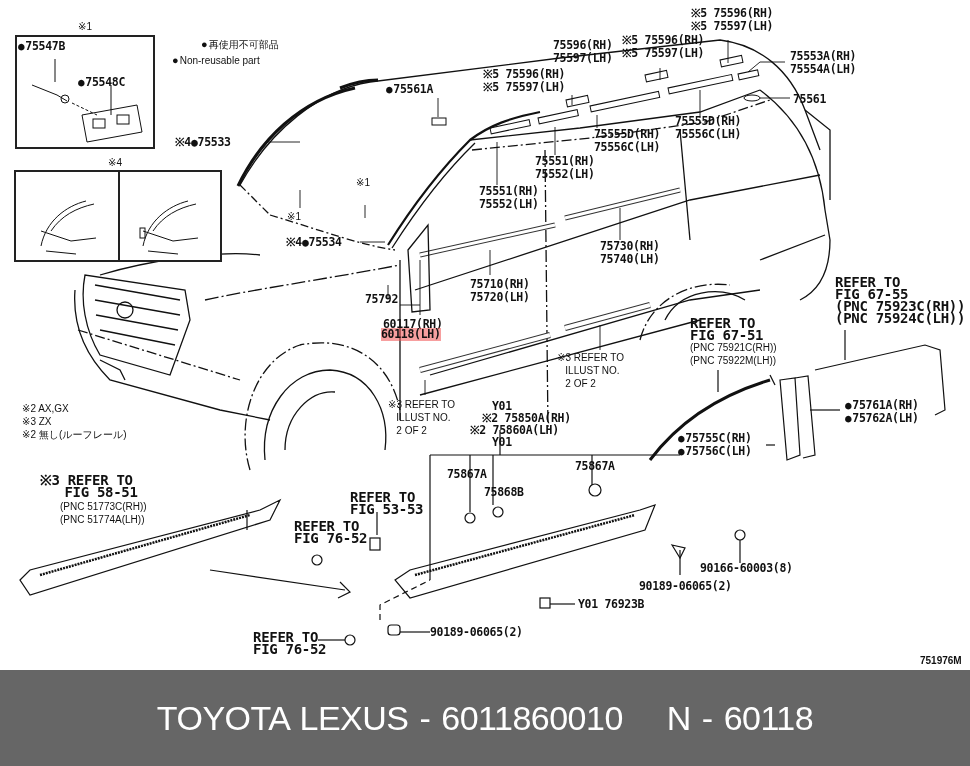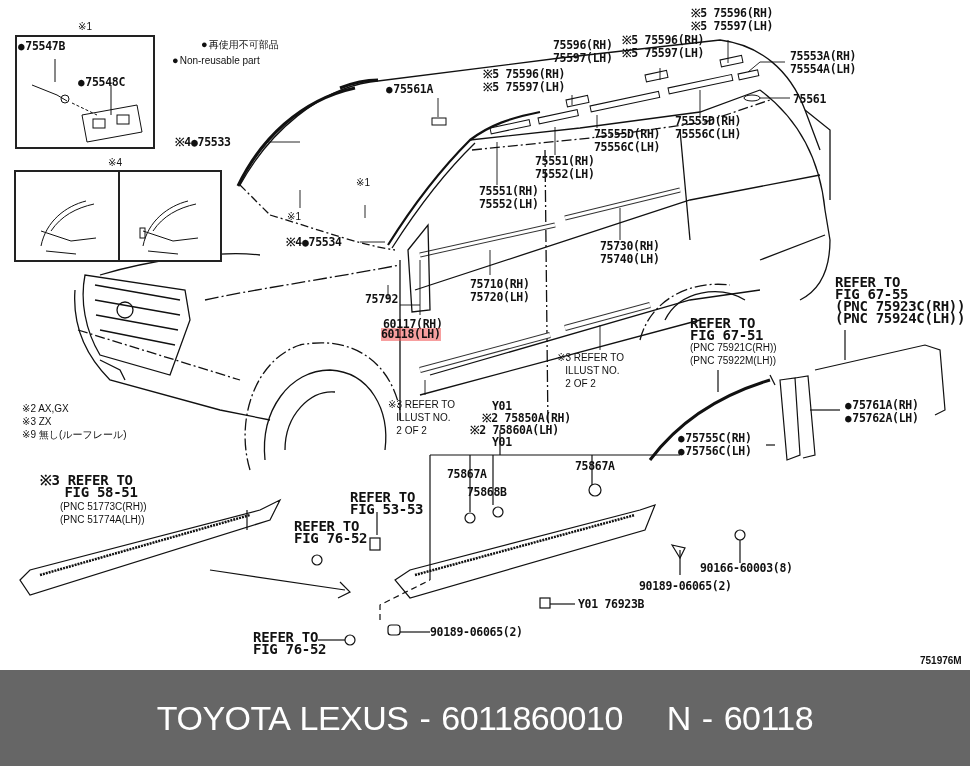--- a/index.html
+++ b/index.html
@@ -246,29 +246,29 @@
 FIG 67-55
 (PNC 75923C(RH))
 (PNC 75924C(LH))</div>
   <div class="lbl dot" style="left:845px;top:399px;">75761A(RH)</div>
   <div class="lbl dot" style="left:845px;top:412px;">75762A(LH)</div>
   <div class="lbl dot" style="left:678px;top:432px;">75755C(RH)</div>
   <div class="lbl dot" style="left:678px;top:445px;">75756C(LH)</div>
 
   <div class="lbl sm" style="left:22px;top:402px;">※2 AX,GX</div>
   <div class="lbl sm" style="left:22px;top:415px;">※3 ZX</div>
-  <div class="lbl sm" style="left:22px;top:428px;">※9 無し(ルーフレール)</div>
+  <div class="lbl sm" style="left:22px;top:428px;">※2 無し(ルーフレール)</div>
 
   <div class="lbl" style="left:492px;top:400px;">Y01</div>
   <div class="lbl" style="left:470px;top:412px;margin-left:12px;">※2 75850A(RH)</div>
   <div class="lbl" style="left:470px;top:424px;">※2 75860A(LH)</div>
   <div class="lbl" style="left:492px;top:436px;">Y01</div>
   <div class="lbl" style="left:447px;top:468px;">75867A</div>
   <div class="lbl" style="left:575px;top:460px;">75867A</div>
-  <div class="lbl" style="left:467px;top:486px;">75868B</div>
+  <div class="lbl" style="left:484px;top:486px;">75868B</div>
   <div class="lbl ref" style="left:40px;top:474px;">※3 REFER TO
    FIG 58-51</div>
   <div class="lbl sm" style="left:60px;top:500px;">(PNC 51773C(RH))
 (PNC 51774A(LH))</div>
   <div class="lbl ref" style="left:350px;top:491px;">REFER TO
 FIG 53-53</div>
   <div class="lbl ref" style="left:294px;top:520px;">REFER TO
 FIG 76-52</div>
   <div class="lbl ref" style="left:253px;top:631px;">REFER TO
 FIG 76-52</div>

